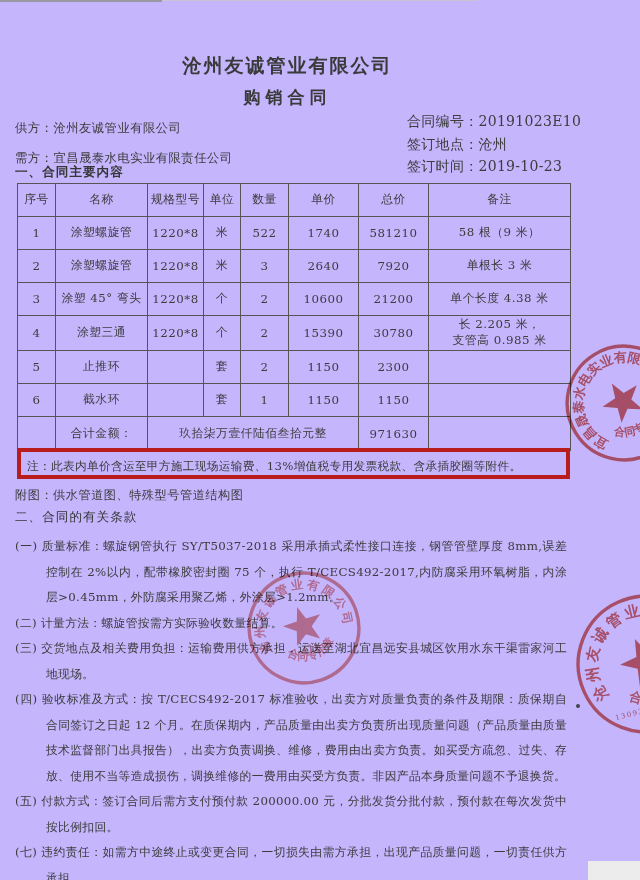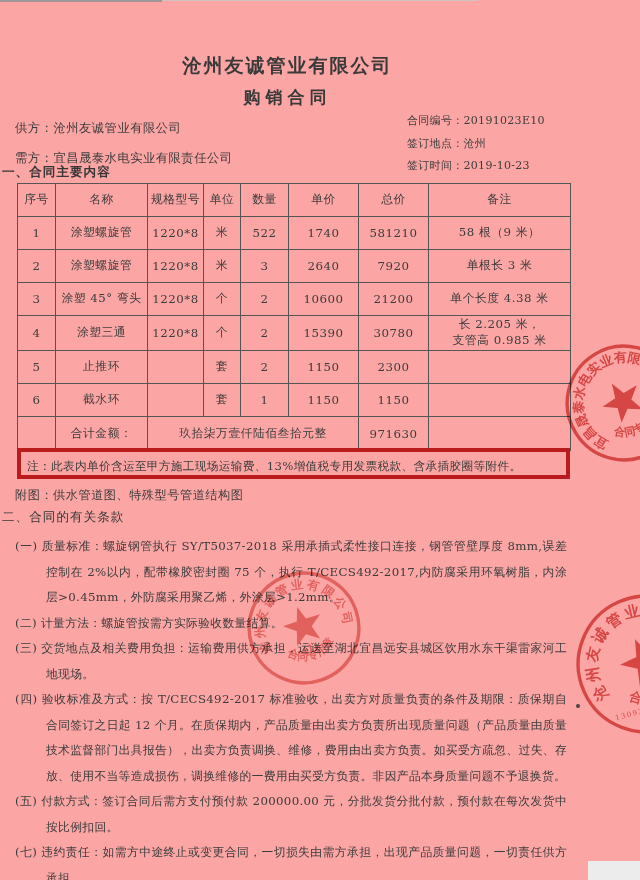--- a/index.html
+++ b/index.html
@@ -1,40 +1,40 @@
 <!DOCTYPE html>
 <html><head>
 <meta charset="utf-8">
 <style>
   * { margin:0; padding:0; box-sizing:border-box; }
   html,body { width:640px; height:880px; }
   body { font-family:"DejaVu Serif","Liberation Serif",serif; background:#ffffff; }
   .page {
     position:relative; width:640px; height:880px;
-    background:#fca5a5; overflow:hidden; color:#3d3d3d;
+    background:#c4b5fd; overflow:hidden; color:#3d3d3d;
   }
   
   .artifact-top-line-long { position:absolute; left:0; top:0; width:478px; height:1px; background:#c8c8c8; opacity:.8; }
   .artifact-top-line-dark { position:absolute; left:0; top:0; width:162px; height:2px; background:#8f8f8f; opacity:.8; }
   .artifact-bottom-rect { position:absolute; left:588px; top:861px; width:52px; height:19px; background:#ececec; }
   .artifact-dot { position:absolute; left:576px; top:704px; width:4px; height:4px; border-radius:50%; background:#2f2f2f; opacity:.85; }
 
   .doc-title {
     position:absolute; left:0; top:53px; width:575px; text-align:center;
     font-size:19px; font-weight:600; letter-spacing:2px; color:#3a3a3a;
   }
   .doc-subtitle {
     position:absolute; left:0; top:86px; width:575px; text-align:center;
     font-size:17px; font-weight:600; letter-spacing:5px; color:#3a3a3a;
   }
   .party-line { position:absolute; left:15px; font-size:12.3px; letter-spacing:.5px; color:#3c3c3c; }
   .supplier-line { top:120px; }
   .buyer-line { top:150px; }
-  .meta-block { position:absolute; left:407px; top:110px; font-size:11px; line-height:22.5px; letter-spacing:.3px; color:#3c3c3c; }
-  .section-heading { position:absolute; left:2px; font-size:12.6px; font-weight:600; letter-spacing:1px; color:#363636; }
+  .meta-block { position:absolute; left:407px; top:110px; font-size:14px; line-height:22.5px; letter-spacing:.3px; color:#3c3c3c; }
+  .section-heading { position:absolute; left:15px; font-size:12.6px; font-weight:600; letter-spacing:1px; color:#363636; }
   .section-1 { top:164px; }
   .section-2 { top:509px; font-weight:400; }
   .attachment-line { position:absolute; left:15px; top:487px; font-size:12.2px; letter-spacing:.5px; color:#3c3c3c;text-align:center; }
 
   table.items {
     position:absolute; left:17px; top:183px; width:553px;
     border-collapse:collapse; table-layout:fixed;
     font-size:11.8px; color:#3c3c3c;
   }
   table.items th, table.items td {

